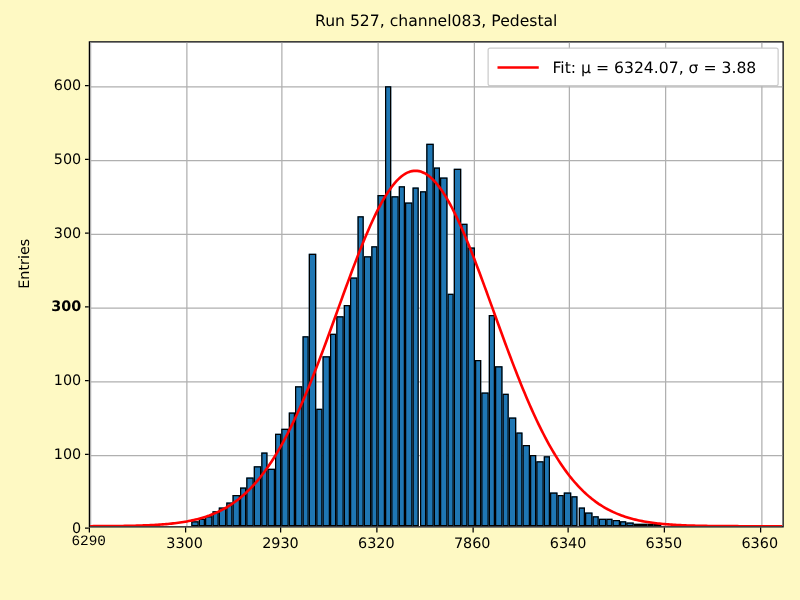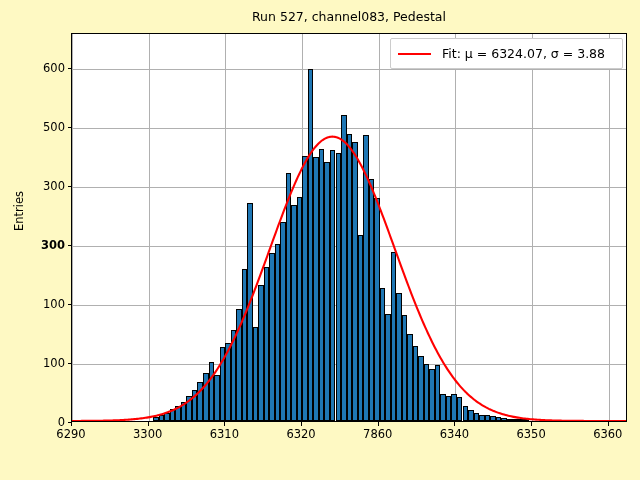--- a/index.html
+++ b/index.html
@@ -268,25 +268,25 @@
         <div class="bar" style="left: 445.72px; width: 5.52166px; height: 1.2px; background-color: rgb(31, 119, 180); border-color: rgb(0, 0, 0);"></div>
         <div class="bar" style="left: 451.242px; width: 5.52166px; height: 1.2px; background-color: rgb(31, 119, 180); border-color: rgb(0, 0, 0);"></div>
       </div>
     <svg id="fit-layer" viewBox="0 0 556 389" preserveAspectRatio="none">
       <path id="fit-path" fill="none" stroke="#ff0000" stroke-width="2.1" stroke-linejoin="round" stroke-linecap="round" d="M0.00 388.95 L1.39 388.95 L2.78 388.94 L4.17 388.94 L5.56 388.93 L6.95 388.93 L8.34 388.92 L9.73 388.91 L11.12 388.90 L12.51 388.89 L13.90 388.88 L15.29 388.87 L16.68 388.86 L18.07 388.85 L19.46 388.84 L20.85 388.82 L22.24 388.81 L23.63 388.79 L25.02 388.77 L26.41 388.75 L27.80 388.73 L29.19 388.71 L30.58 388.68 L31.97 388.65 L33.36 388.62 L34.75 388.59 L36.14 388.56 L37.53 388.52 L38.92 388.48 L40.31 388.44 L41.70 388.39 L43.09 388.34 L44.48 388.29 L45.87 388.24 L47.26 388.18 L48.65 388.11 L50.04 388.04 L51.43 387.97 L52.82 387.89 L54.21 387.80 L55.60 387.71 L56.99 387.61 L58.38 387.51 L59.77 387.40 L61.16 387.28 L62.55 387.15 L63.94 387.02 L65.33 386.88 L66.72 386.72 L68.11 386.56 L69.50 386.39 L70.89 386.21 L72.28 386.01 L73.67 385.81 L75.06 385.59 L76.45 385.35 L77.84 385.11 L79.23 384.85 L80.62 384.57 L82.01 384.28 L83.40 383.97 L84.79 383.64 L86.18 383.30 L87.57 382.93 L88.96 382.55 L90.35 382.14 L91.74 381.72 L93.13 381.27 L94.52 380.79 L95.91 380.30 L97.30 379.77 L98.69 379.22 L100.08 378.64 L101.47 378.04 L102.86 377.40 L104.25 376.73 L105.64 376.03 L107.03 375.30 L108.42 374.53 L109.81 373.73 L111.20 372.89 L112.59 372.01 L113.98 371.09 L115.37 370.14 L116.76 369.14 L118.15 368.10 L119.54 367.02 L120.93 365.89 L122.32 364.71 L123.71 363.49 L125.10 362.22 L126.49 360.90 L127.88 359.53 L129.27 358.11 L130.66 356.64 L132.05 355.11 L133.44 353.53 L134.83 351.89 L136.22 350.19 L137.61 348.44 L139.00 346.63 L140.39 344.77 L141.78 342.84 L143.17 340.85 L144.56 338.80 L145.95 336.69 L147.34 334.52 L148.73 332.28 L150.12 329.99 L151.51 327.63 L152.90 325.20 L154.29 322.72 L155.68 320.17 L157.07 317.56 L158.46 314.88 L159.85 312.15 L161.24 309.35 L162.63 306.49 L164.02 303.57 L165.41 300.59 L166.80 297.56 L168.19 294.46 L169.58 291.31 L170.97 288.10 L172.36 284.84 L173.75 281.53 L175.14 278.16 L176.53 274.75 L177.92 271.29 L179.31 267.78 L180.70 264.24 L182.09 260.65 L183.48 257.02 L184.87 253.36 L186.26 249.66 L187.65 245.94 L189.04 242.19 L190.43 238.41 L191.82 234.61 L193.21 230.80 L194.60 226.97 L195.99 223.13 L197.38 219.28 L198.77 215.43 L200.16 211.58 L201.55 207.74 L202.94 203.90 L204.33 200.07 L205.72 196.26 L207.11 192.47 L208.50 188.71 L209.89 184.97 L211.28 181.26 L212.67 177.60 L214.06 173.97 L215.45 170.39 L216.84 166.86 L218.23 163.38 L219.62 159.96 L221.01 156.61 L222.40 153.32 L223.79 150.11 L225.18 146.97 L226.57 143.90 L227.96 140.93 L229.35 138.04 L230.74 135.24 L232.13 132.54 L233.52 129.93 L234.91 127.43 L236.30 125.04 L237.69 122.75 L239.08 120.58 L240.47 118.52 L241.86 116.58 L243.25 114.77 L244.64 113.08 L246.03 111.51 L247.42 110.07 L248.81 108.76 L250.20 107.59 L251.59 106.55 L252.98 105.65 L254.37 104.88 L255.76 104.25 L257.15 103.77 L258.54 103.42 L259.93 103.21 L261.32 103.14 L262.71 103.22 L264.10 103.43 L265.49 103.79 L266.88 104.29 L268.27 104.92 L269.66 105.69 L271.05 106.61 L272.44 107.65 L273.83 108.83 L275.22 110.15 L276.61 111.59 L278.00 113.17 L279.39 114.86 L280.78 116.69 L282.17 118.63 L283.56 120.70 L284.95 122.88 L286.34 125.17 L287.73 127.57 L289.12 130.07 L290.51 132.68 L291.90 135.39 L293.29 138.19 L294.68 141.09 L296.07 144.07 L297.46 147.14 L298.85 150.28 L300.24 153.50 L301.63 156.79 L303.02 160.15 L304.41 163.57 L305.80 167.05 L307.19 170.58 L308.58 174.17 L309.97 177.80 L311.36 181.47 L312.75 185.17 L314.14 188.91 L315.53 192.68 L316.92 196.47 L318.31 200.28 L319.70 204.11 L321.09 207.95 L322.48 211.80 L323.87 215.65 L325.26 219.50 L326.65 223.34 L328.04 227.18 L329.43 231.01 L330.82 234.82 L332.21 238.62 L333.60 242.40 L334.99 246.15 L336.38 249.87 L337.77 253.56 L339.16 257.22 L340.55 260.85 L341.94 264.43 L343.33 267.98 L344.72 271.48 L346.11 274.94 L347.50 278.35 L348.89 281.71 L350.28 285.02 L351.67 288.28 L353.06 291.48 L354.45 294.63 L355.84 297.72 L357.23 300.76 L358.62 303.73 L360.01 306.65 L361.40 309.51 L362.79 312.30 L364.18 315.03 L365.57 317.70 L366.96 320.31 L368.35 322.86 L369.74 325.34 L371.13 327.76 L372.52 330.11 L373.91 332.41 L375.30 334.64 L376.69 336.81 L378.08 338.91 L379.47 340.96 L380.86 342.95 L382.25 344.87 L383.64 346.74 L385.03 348.54 L386.42 350.29 L387.81 351.98 L389.20 353.62 L390.59 355.19 L391.98 356.72 L393.37 358.19 L394.76 359.61 L396.15 360.98 L397.54 362.29 L398.93 363.56 L400.32 364.78 L401.71 365.95 L403.10 367.08 L404.49 368.16 L405.88 369.20 L407.27 370.19 L408.66 371.15 L410.05 372.06 L411.44 372.93 L412.83 373.77 L414.22 374.57 L415.61 375.34 L417.00 376.07 L418.39 376.77 L419.78 377.43 L421.17 378.07 L422.56 378.68 L423.95 379.25 L425.34 379.80 L426.73 380.32 L428.12 380.82 L429.51 381.29 L430.90 381.74 L432.29 382.17 L433.68 382.57 L435.07 382.95 L436.46 383.32 L437.85 383.66 L439.24 383.99 L440.63 384.30 L442.02 384.59 L443.41 384.86 L444.80 385.12 L446.19 385.37 L447.58 385.60 L448.97 385.82 L450.36 386.02 L451.75 386.22 L453.14 386.40 L454.53 386.57 L455.92 386.73 L457.31 386.88 L458.70 387.03 L460.09 387.16 L461.48 387.29 L462.87 387.40 L464.26 387.52 L465.65 387.62 L467.04 387.72 L468.43 387.81 L469.82 387.89 L471.21 387.97 L472.60 388.04 L473.99 388.11 L475.38 388.18 L476.77 388.24 L478.16 388.30 L479.55 388.35 L480.94 388.40 L482.33 388.44 L483.72 388.48 L485.11 388.52 L486.50 388.56 L487.89 388.59 L489.28 388.63 L490.67 388.65 L492.06 388.68 L493.45 388.71 L494.84 388.73 L496.23 388.75 L497.62 388.77 L499.01 388.79 L500.40 388.81 L501.79 388.82 L503.18 388.84 L504.57 388.85 L505.96 388.86 L507.35 388.87 L508.74 388.89 L510.13 388.89 L511.52 388.90 L512.91 388.91 L514.30 388.92 L515.69 388.93 L517.08 388.93 L518.47 388.94 L519.86 388.94 L521.25 388.95 L522.64 388.95 L524.03 388.96 L525.42 388.96 L526.81 388.96 L528.20 388.97 L529.59 388.97 L530.98 388.97 L532.37 388.98 L533.76 388.98 L535.15 388.98 L536.54 388.98 L537.93 388.98 L539.32 388.99 L540.71 388.99 L542.10 388.99 L543.49 388.99 L544.88 388.99 L546.27 388.99 L547.66 388.99 L549.05 388.99 L550.44 388.99 L551.83 388.99 L553.22 388.99 L554.61 389.00 L556.00 389.00"></path>
     </svg>
   </div>
 
   <div id="ticks-layer">
       <div class="xtick-mark" style="left: 71px;"></div>
-      <div class="xtick-label" style="left: 71px;">6290</div>
+      <div class="xtick-label" style="left: 71px; font-family: Liberation Mono, monospace;">6290</div>
       <div class="xtick-mark" style="left: 147.69px;"></div>
       <div class="xtick-label" style="left: 147.69px;">3300</div>
       <div class="xtick-mark" style="left: 224.379px;"></div>
-      <div class="xtick-label" style="left: 224.379px;">6310</div>
+      <div class="xtick-label" style="left: 224.379px;">2930</div>
       <div class="xtick-mark" style="left: 301.069px;"></div>
       <div class="xtick-label" style="left: 301.069px;">6320</div>
       <div class="xtick-mark" style="left: 377.759px;"></div>
       <div class="xtick-label" style="left: 377.759px;">7860</div>
       <div class="xtick-mark" style="left: 454.448px;"></div>
       <div class="xtick-label" style="left: 454.448px;">6340</div>
       <div class="xtick-mark" style="left: 531.138px;"></div>
       <div class="xtick-label" style="left: 531.138px;">6350</div>
       <div class="xtick-mark" style="left: 607.828px;"></div>
       <div class="xtick-label" style="left: 607.828px;">6360</div>

